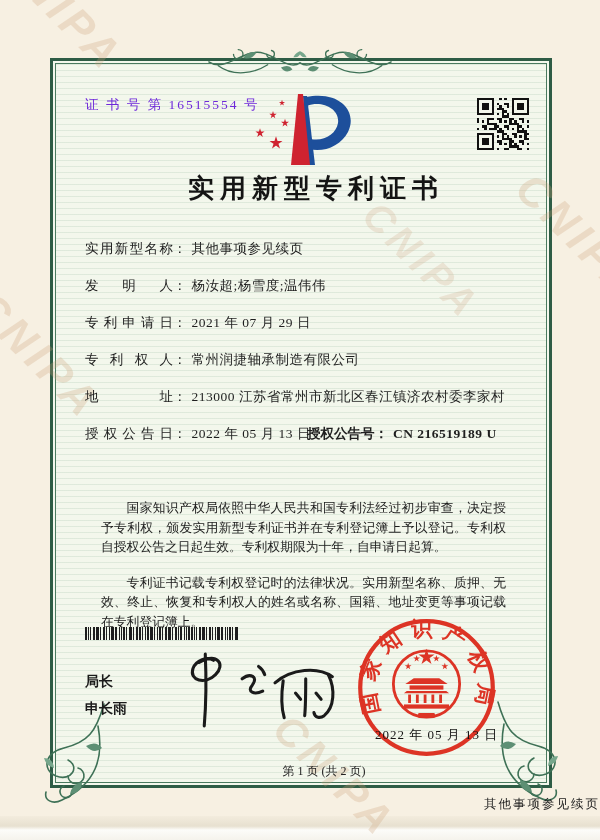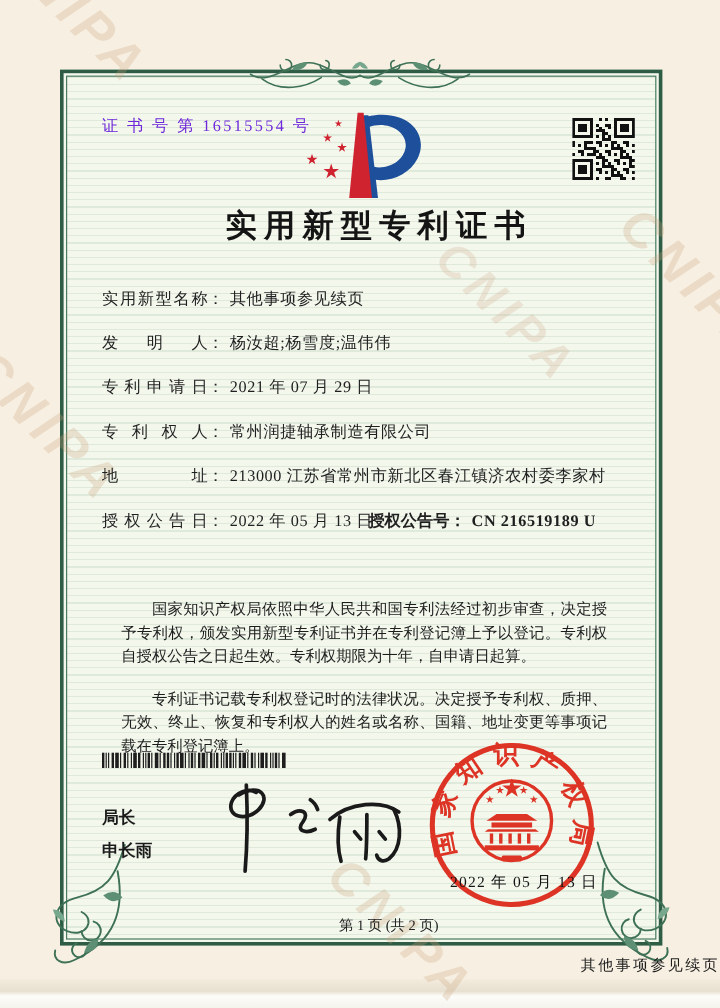--- a/index.html
+++ b/index.html
@@ -282,21 +282,21 @@
       <div class="field-row">
         <span class="f-label">授权公告日</span><span class="f-colon">：</span><span class="f-value">2022 年 05 月 13 日</span>
         <span class="grant-group">
           <span>授权公告号</span><span class="f-colon">：</span><span class="f-value">CN 216519189 U</span>
         </span>
       </div>
     </div>
 
     <div class="paragraphs">
       <p>国家知识产权局依照中华人民共和国专利法经过初步审查，决定授予专利权，颁发实用新型专利证书并在专利登记簿上予以登记。专利权自授权公告之日起生效。专利权期限为十年，自申请日起算。</p>
-      <p>专利证书记载专利权登记时的法律状况。决定授予专利权、质押、无效、终止、恢复和专利权人的姓名或名称、国籍、地址变更等事项记载在专利登记簿上。</p>
+      <p>专利证书记载专利权登记时的法律状况。实用新型名称、质押、无效、终止、恢复和专利权人的姓名或名称、国籍、地址变更等事项记载在专利登记簿上。</p>
     </div>
 
     <svg class="barcode" id="barcode-svg" viewBox="0 0 156 13" preserveAspectRatio="none">
         <rect x="0" y="0" width="2" height="13" fill="#1e1e1e"></rect>
         <rect x="3" y="0" width="1" height="13" fill="#1e1e1e"></rect>
         <rect x="5" y="0" width="1" height="13" fill="#1e1e1e"></rect>
         <rect x="8" y="0" width="2" height="13" fill="#1e1e1e"></rect>
         <rect x="11" y="0" width="3" height="13" fill="#1e1e1e"></rect>
         <rect x="15" y="0" width="1" height="13" fill="#1e1e1e"></rect>
         <rect x="18" y="0" width="2" height="13" fill="#1e1e1e"></rect>

